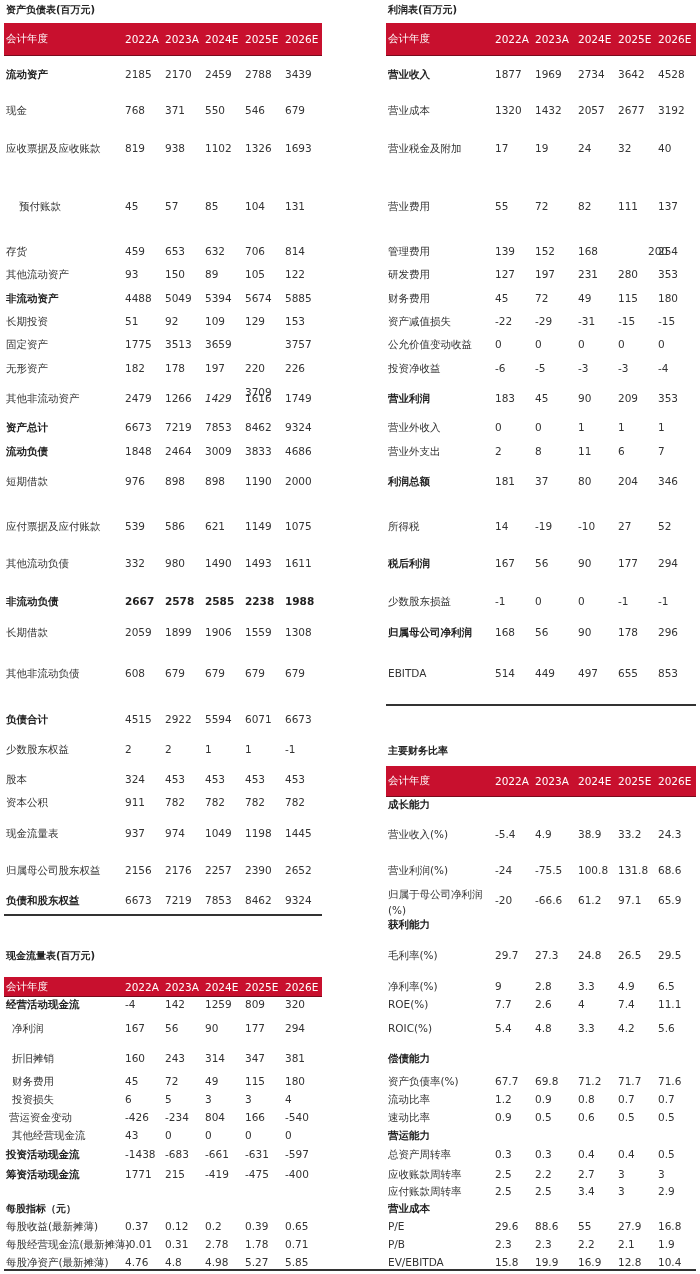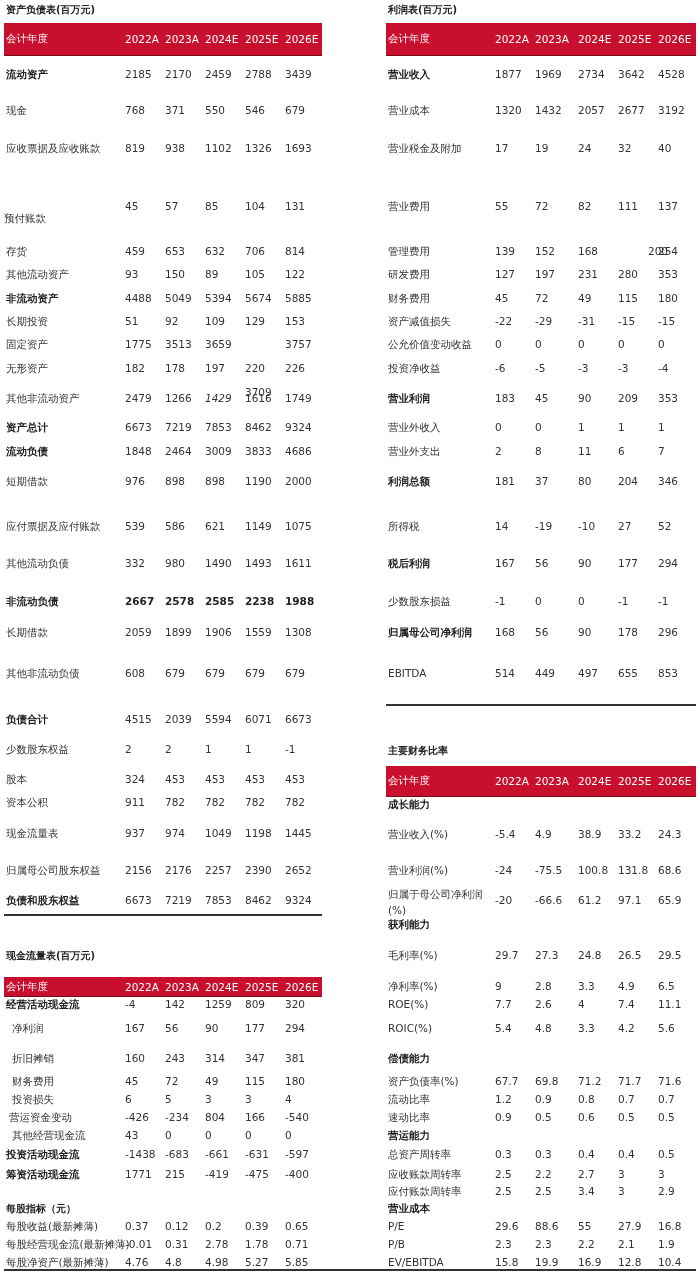--- a/index.html
+++ b/index.html
@@ -81,21 +81,21 @@
     </div>
     <div class="row" style="left: 0px; top: 142px; width: 700px;">
       <span style="left: 6px;">应收票据及应收账款</span>
       <span style="left: 125px;">819</span>
       <span style="left: 165px;">938</span>
       <span style="left: 205px;">1102</span>
       <span style="left: 245px;">1326</span>
       <span style="left: 285px;">1693</span>
     </div>
     <div class="row" style="left: 0px; top: 200px; width: 700px;">
-      <span style="left: 4px; margin-top: 12px;">预付账款</span>
+      <span style="left: 19px;">预付账款</span>
       <span style="left: 125px;">45</span>
       <span style="left: 165px;">57</span>
       <span style="left: 205px;">85</span>
       <span style="left: 245px;">104</span>
       <span style="left: 285px;">131</span>
     </div>
     <div class="row" style="left: 0px; top: 245px; width: 700px;">
       <span style="left: 6px;">存货</span>
       <span style="left: 125px;">459</span>
       <span style="left: 165px;">653</span>
@@ -211,21 +211,21 @@
       <span style="left: 6px;">其他非流动负债</span>
       <span style="left: 125px;">608</span>
       <span style="left: 165px;">679</span>
       <span style="left: 205px;">679</span>
       <span style="left: 245px;">679</span>
       <span style="left: 285px;">679</span>
     </div>
     <div class="row" style="left: 0px; top: 713px; width: 700px;">
       <span class="bold" style="left: 6px;">负债合计</span>
       <span style="left: 125px;">4515</span>
-      <span style="left: 165px;">2039</span>
+      <span style="left: 165px;">2922</span>
       <span style="left: 205px;">5594</span>
       <span style="left: 245px;">6071</span>
       <span style="left: 285px;">6673</span>
     </div>
     <div class="row" style="left: 0px; top: 743px; width: 700px;">
       <span style="left: 6px;">少数股东权益</span>
       <span style="left: 125px;">2</span>
       <span style="left: 165px;">2</span>
       <span style="left: 205px;">1</span>
       <span style="left: 245px;">1</span>

